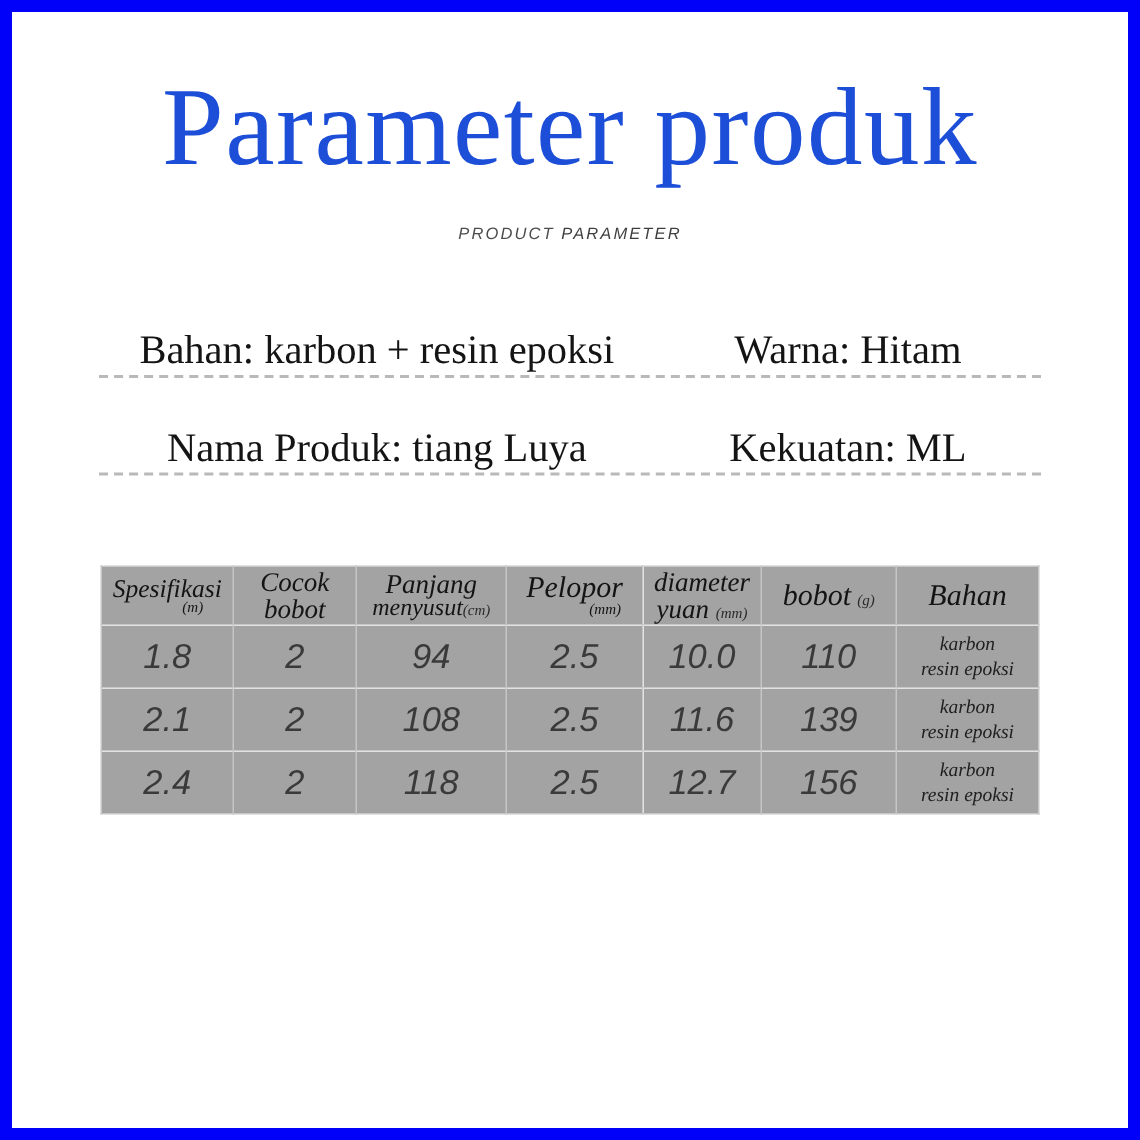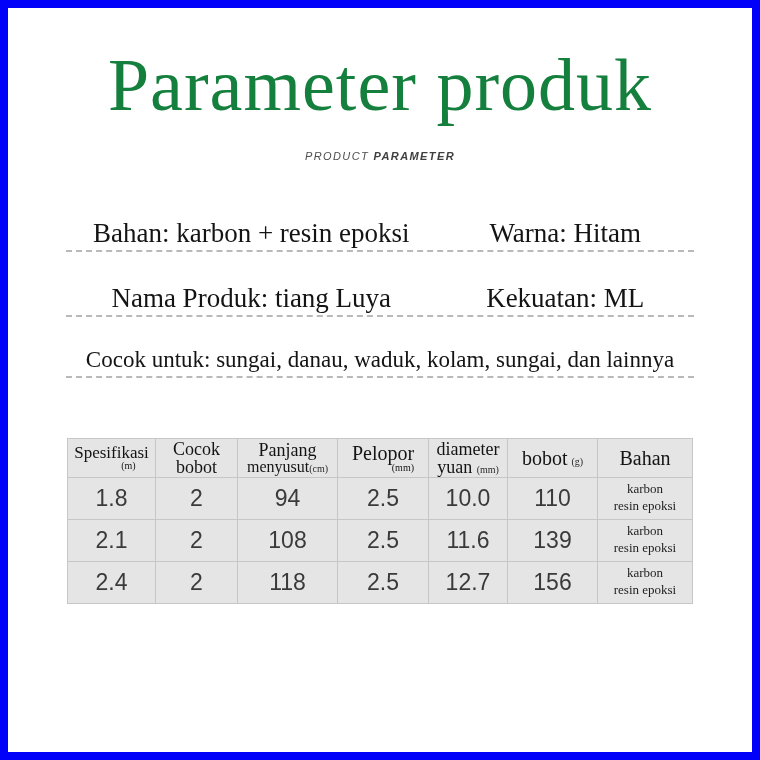--- a/index.html
+++ b/index.html
@@ -12,34 +12,34 @@
     font-family: "Liberation Serif", serif;
     color: var(--ink);
   }
   .page-title {
     margin-top: 38px;
     text-align: center;
     font-size: 74px;
     font-weight: 400;
     line-height: 1.08;
     letter-spacing: 1px;
-    color: #15803d;
+    color: #1d4ed8;
     white-space: nowrap;
   }
   .page-subtitle {
     margin-top: 24px;
     text-align: center;
     font-family: "Liberation Sans", sans-serif;
     font-style: italic;
     font-size: 11px;
     letter-spacing: 1.4px;
     color: #4d4d4d;
     white-space: nowrap;
   }
-  .page-subtitle .bold { font-weight: 700; color: #3f3f3f; }
+  .page-subtitle .bold { font-weight: 400; color: #3f3f3f; }
   .info { width: 628px; margin: 52px auto 0 auto; }
   .info-row {
     display: grid;
     grid-template-columns: 59% 41%;
     align-items: end;
     border-bottom: 2px dashed var(--dash);
     padding: 4px 0 2px 0;
   }
   .info-row + .info-row { margin-top: 27px; }
   .info-text {
@@ -60,22 +60,23 @@
   table.spec {
     width: 625px;
     margin: 60px auto 0 auto;
     border-collapse: collapse;
     table-layout: fixed;
   }
   .spec th, .spec td {
     border: 1px solid var(--grid);
     text-align: center;
     vertical-align: middle;
-    background: #e5e5e5;
+    background: #a3a3a3;
     overflow: hidden;
+    font-style: italic;
   }
   .spec th { height: 39px; font-weight: 400; line-height: 1.0; padding: 1px 0; }
   .spec td { height: 42px; }
   .h-main  { font-size: 18px; }
   .h-main.lg { font-size: 20px; }
   .h-main.sm { font-size: 17px; }
   .h-line2 { font-size: 18px; }
   .h-line2.sm { font-size: 16px; }
   .unit { font-size: 10px; color: #2a2a2a; }
   .unit-line { font-size: 10px; line-height: 1.0; }
@@ -99,21 +100,20 @@
 
 <div class="info">
   <div class="info-row">
     <div class="info-text">Bahan: karbon + resin epoksi</div>
     <div class="info-text">Warna: Hitam</div>
   </div>
   <div class="info-row">
     <div class="info-text">Nama Produk: tiang Luya</div>
     <div class="info-text">Kekuatan: ML</div>
   </div>
-  <div class="info-full">Cocok untuk: sungai, danau, waduk, kolam, sungai, dan lainnya</div>
 </div>
 
 <table class="spec">
   <colgroup>
     <col style="width:88px">
       <col style="width:82px">
       <col style="width:100px">
       <col style="width:91px">
       <col style="width:79px">
       <col style="width:90px">

